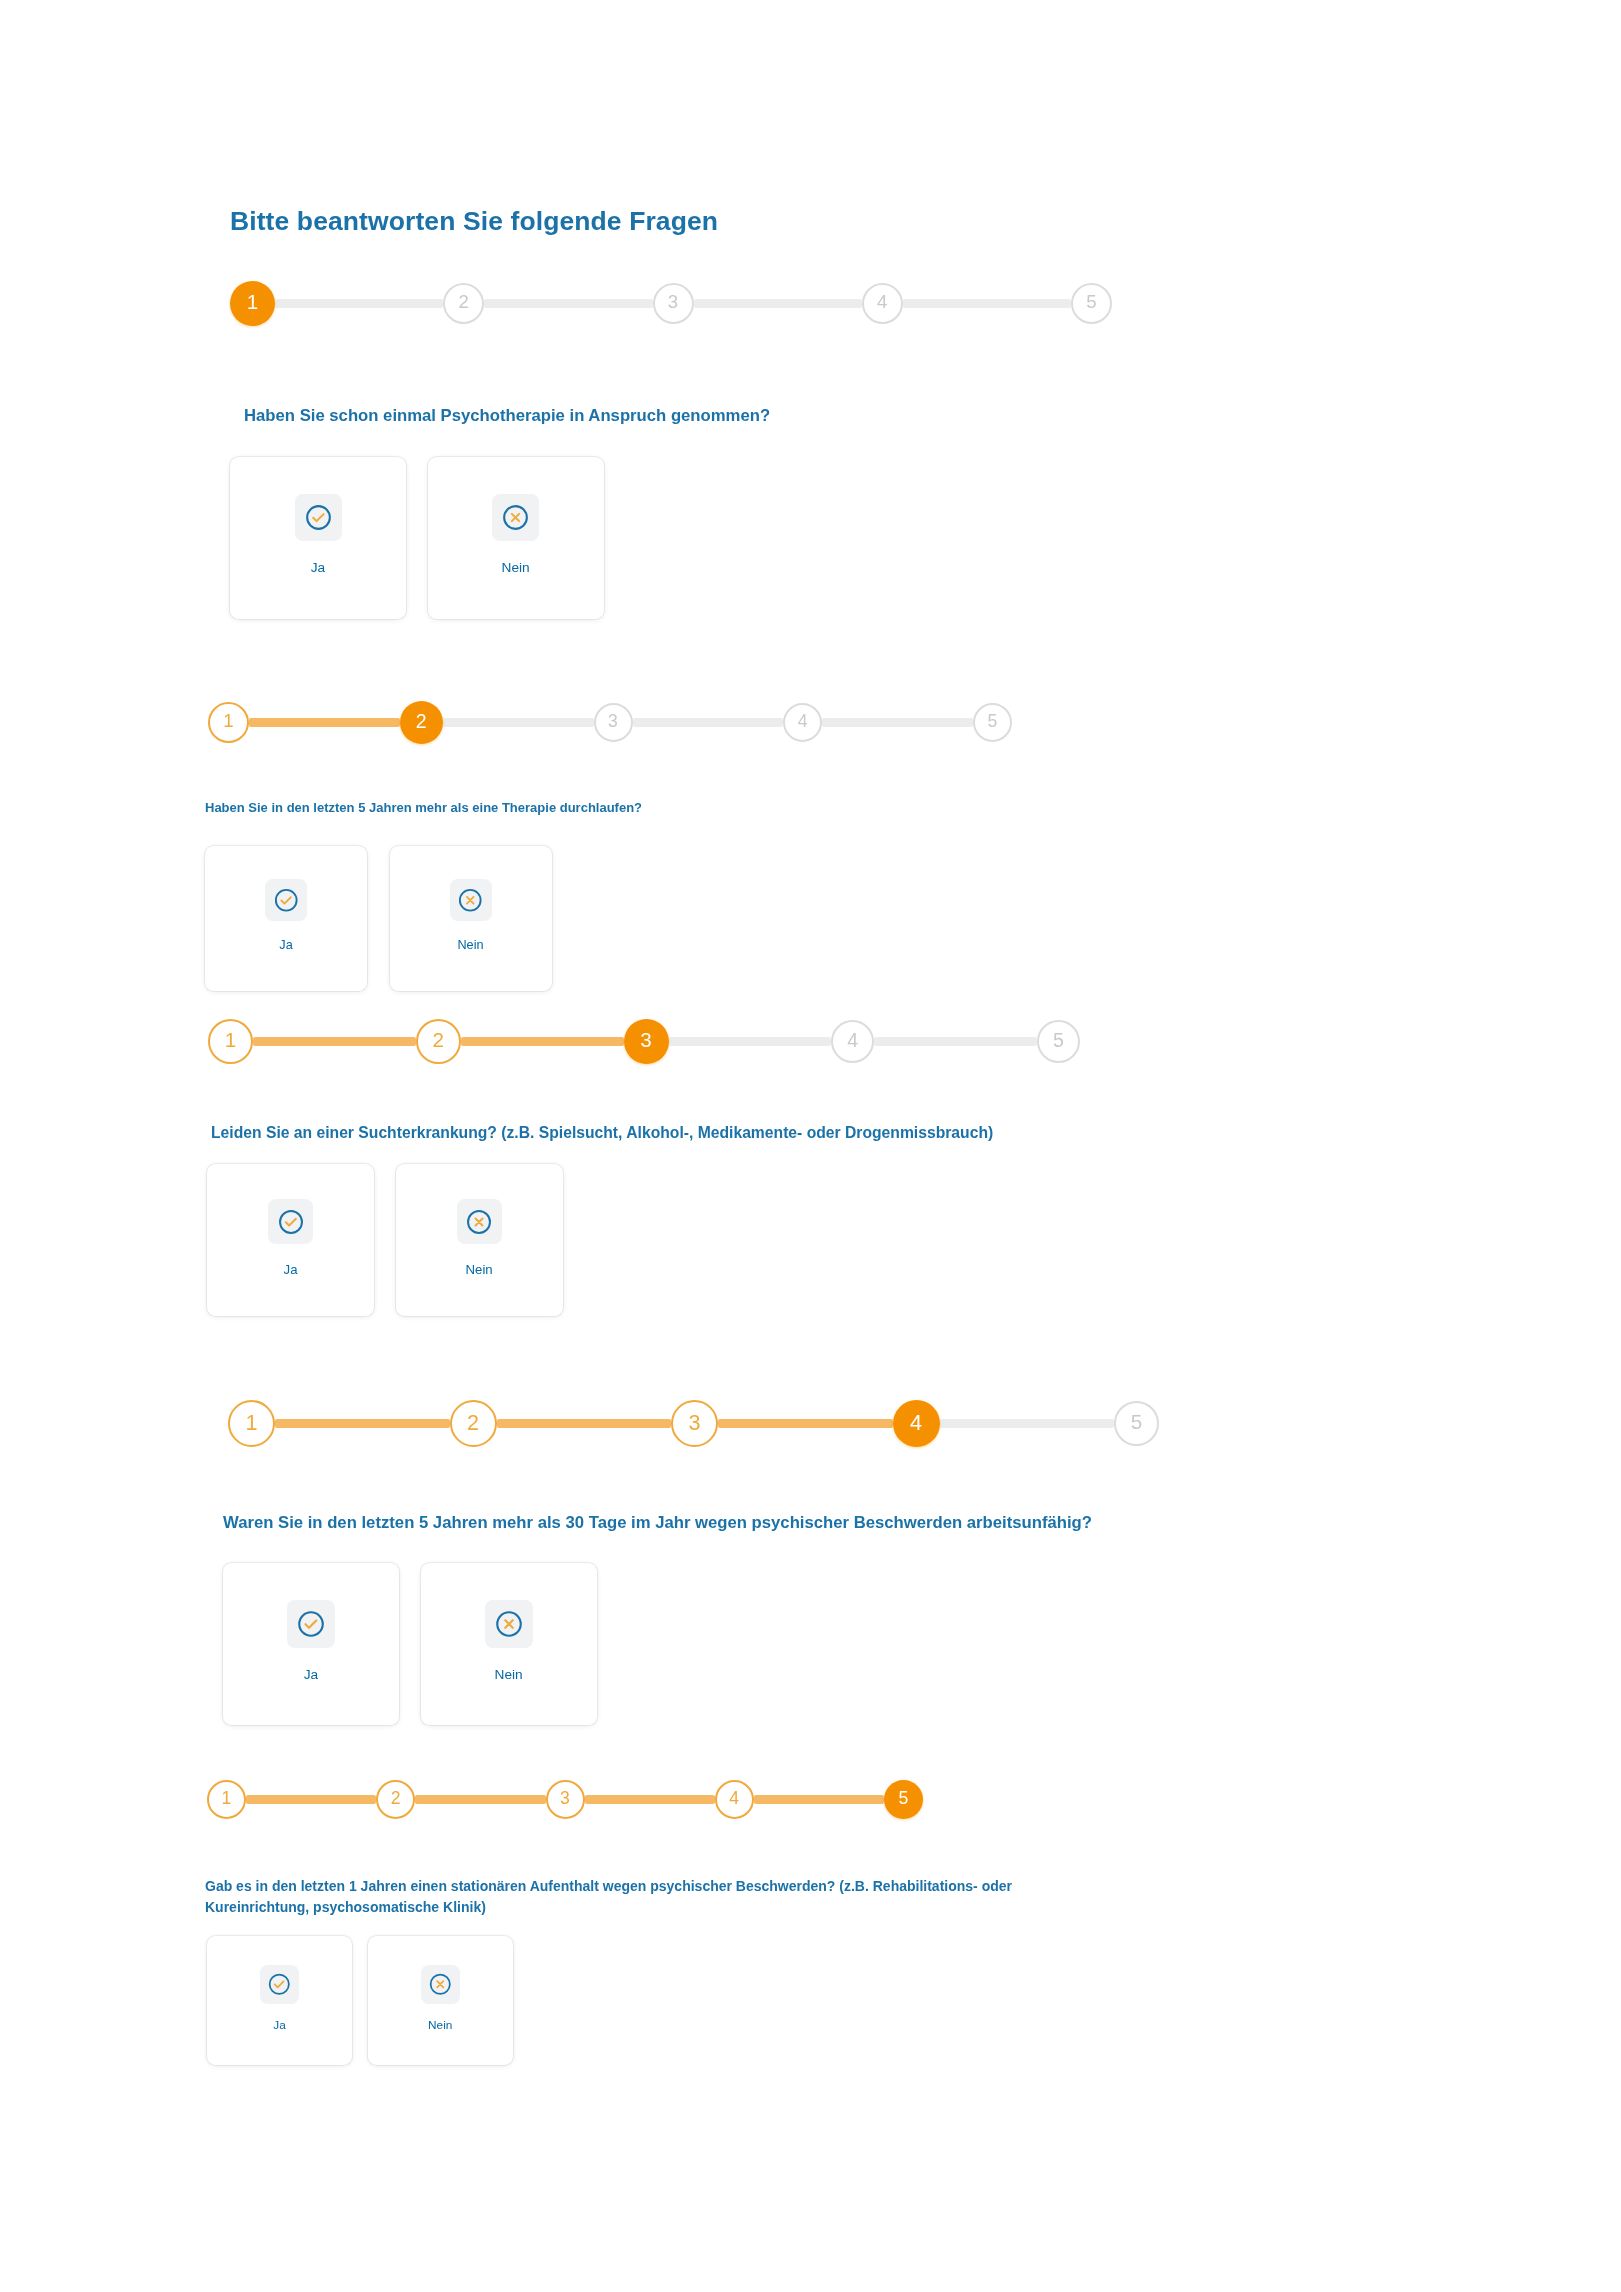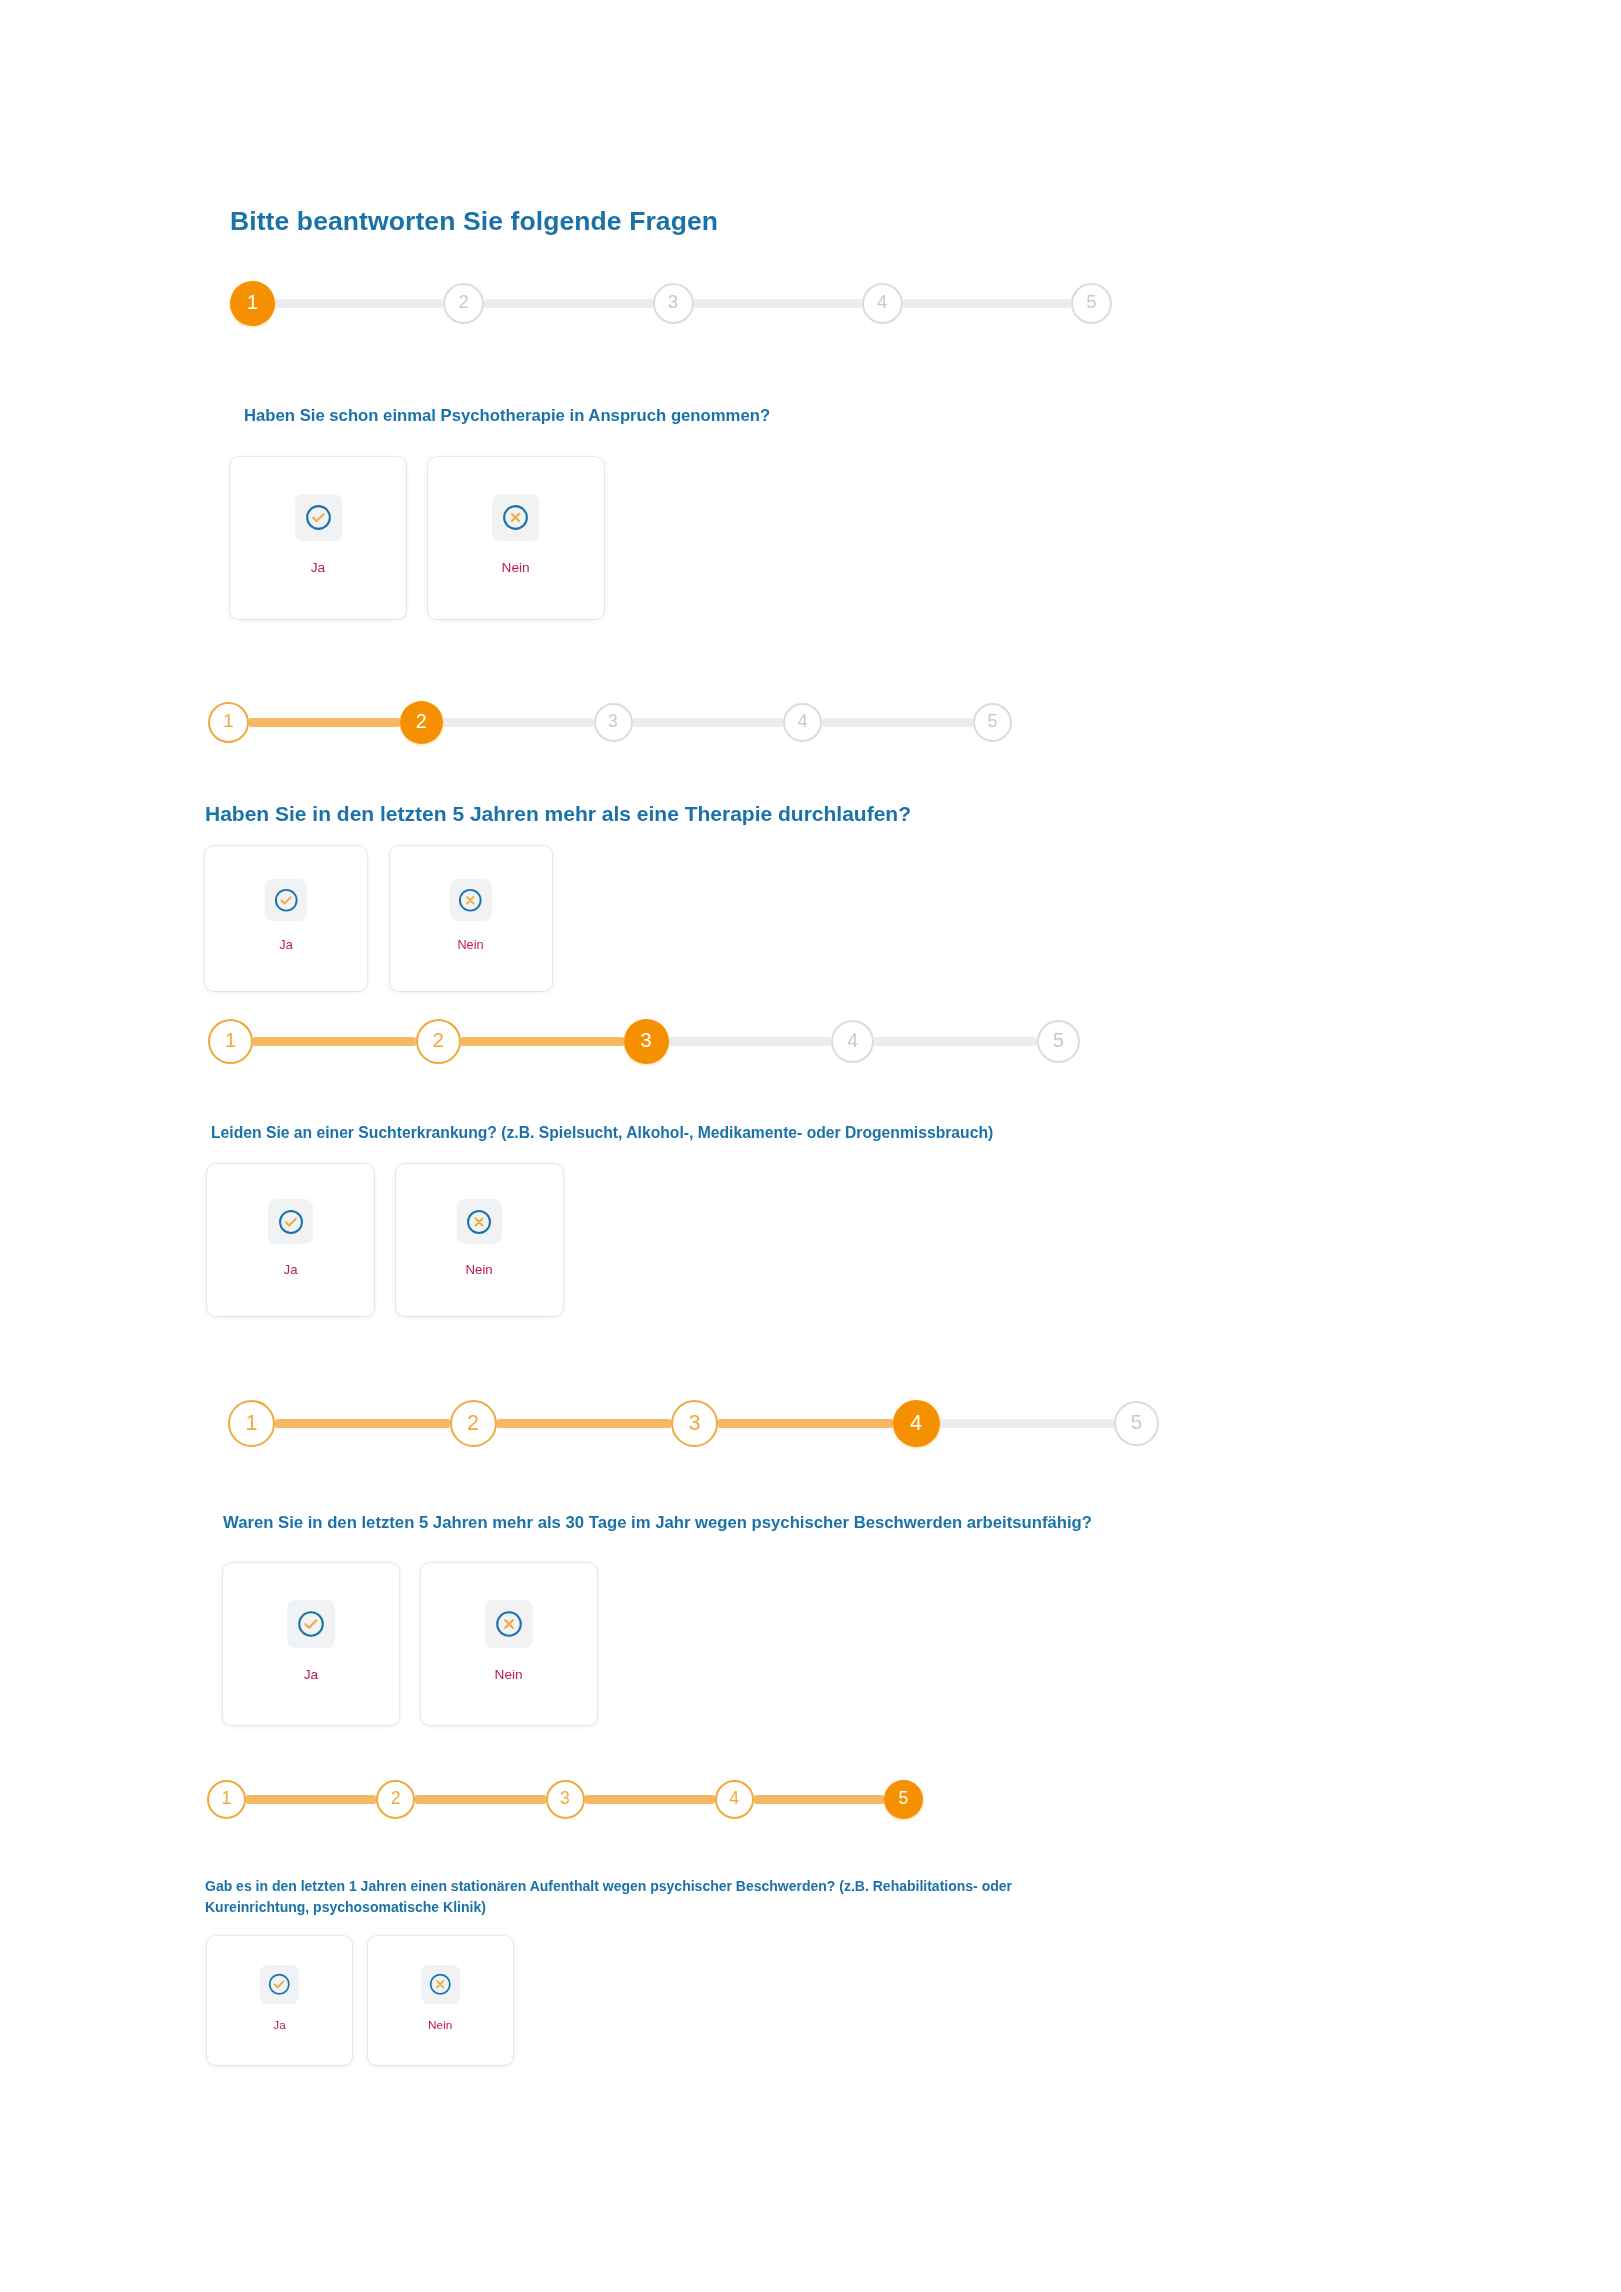--- a/index.html
+++ b/index.html
@@ -110,21 +110,21 @@
     cursor: pointer;
   }
   .answer-icon-box {
     background: #f1f2f4;
     border-radius: 7.8px;
     display: flex;
     align-items: center;
     justify-content: center;
   }
   .answer-label {
-    color: #be185d;
+    color: #0369a1;
     font-weight: 400;
     line-height: 1;
   }
   .answer-icon-box svg { display: block; }
 </style>
 </head>
 <body>
 
 <div class="page">
 
@@ -190,21 +190,21 @@
     <div class="connector is-todo" style="height:8.8px;"></div>
     <div class="step is-todo" style="width:39px; height:39px; border-width:2px; font-size:17.6px;">
       <span class="step-num">4</span>
     </div>
     <div class="connector is-todo" style="height:8.8px;"></div>
     <div class="step is-todo" style="width:39px; height:39px; border-width:2px; font-size:17.6px;">
       <span class="step-num">5</span>
     </div>
   </div>
 
-  <div class="question" style="left:205px; top:799px; width:882px; font-size:21px;">Haben Sie in den letzten 5 Jahren mehr als eine Therapie durchlaufen?</div>
+  <div class="question" style="left:205px; top:799px; width:882px; font-size:13px;">Haben Sie in den letzten 5 Jahren mehr als eine Therapie durchlaufen?</div>
 
   <div class="answers" style="left:205px; top:846px; gap:22.5px;">
     <div class="answer-card" style="width:162px; height:145px; padding-top:33px;">
       <div class="answer-icon-box" style="width:42px; height:42px;">
         <svg width="26.5" height="26.5" viewBox="0 0 24 24" fill="none">
           <circle cx="12" cy="12" r="9.4" stroke="#1b72a8" stroke-width="1.7"></circle>
           <path d="M7.6 12.2 L10.4 15 L16.2 9.2" stroke="#f0a93b" stroke-width="1.7" stroke-linecap="round" stroke-linejoin="round" fill="none"></path>
         </svg>
       </div>
       <div class="answer-label" style="margin-top:17.6px; font-size:12.7px;">Ja</div>

